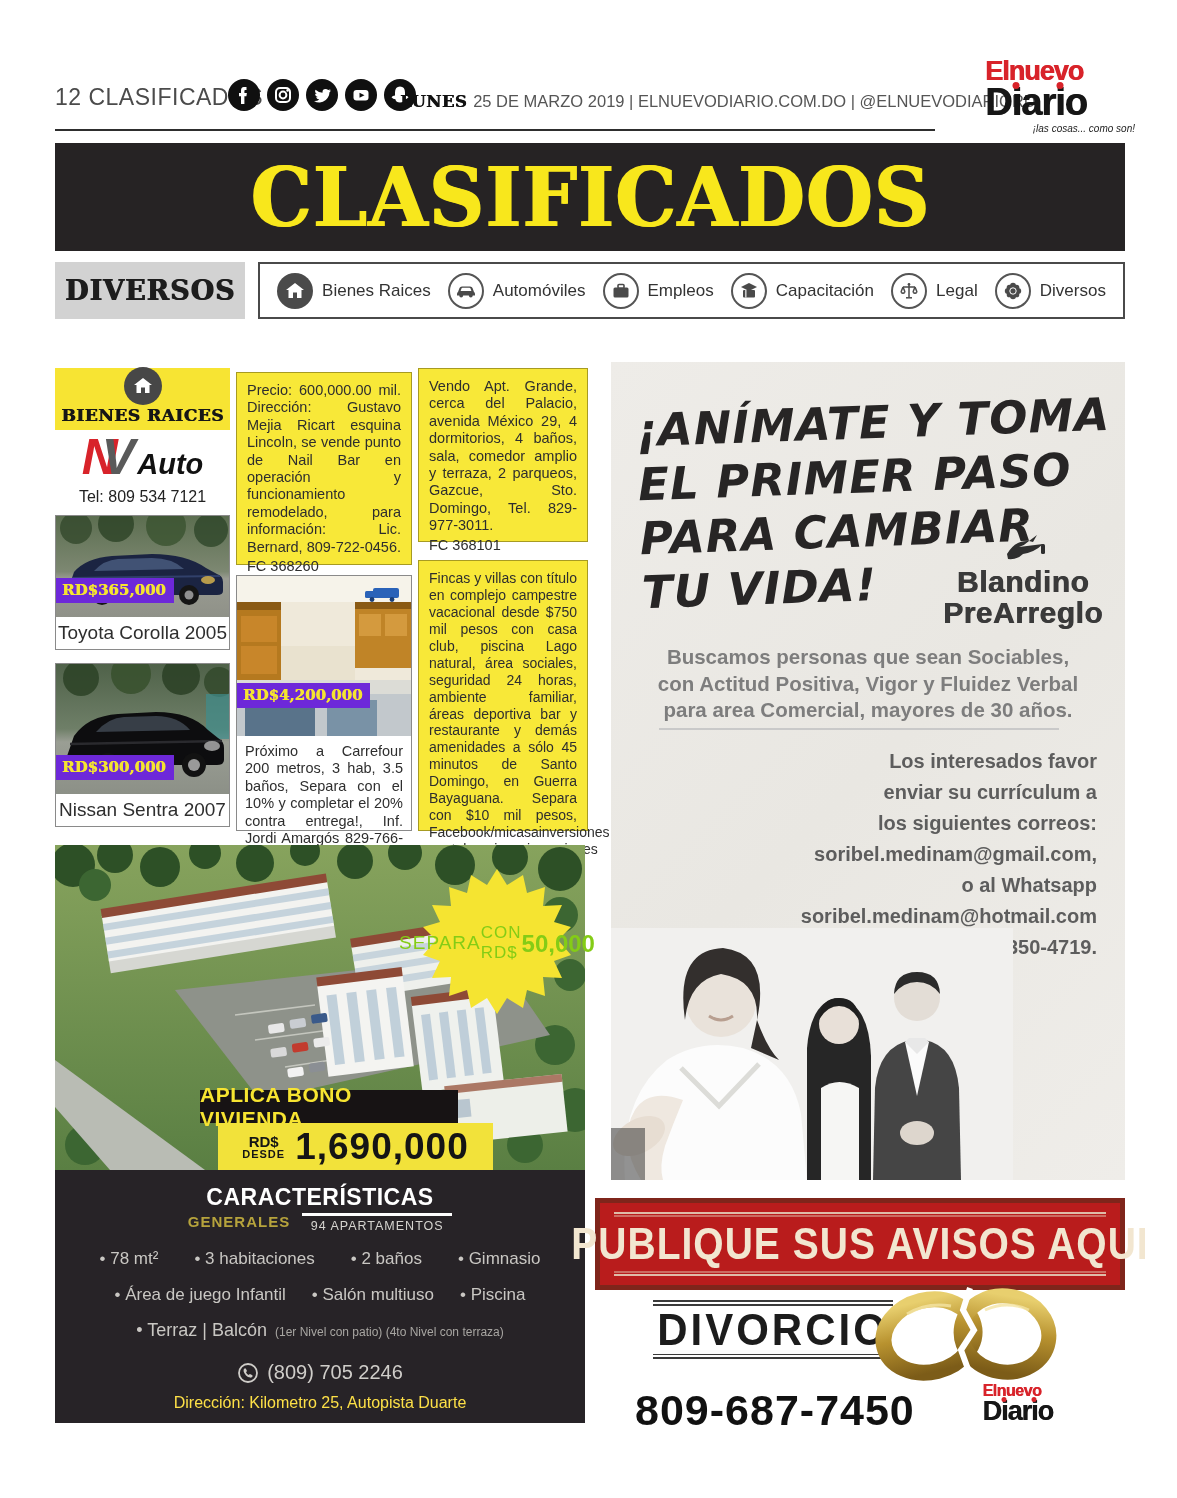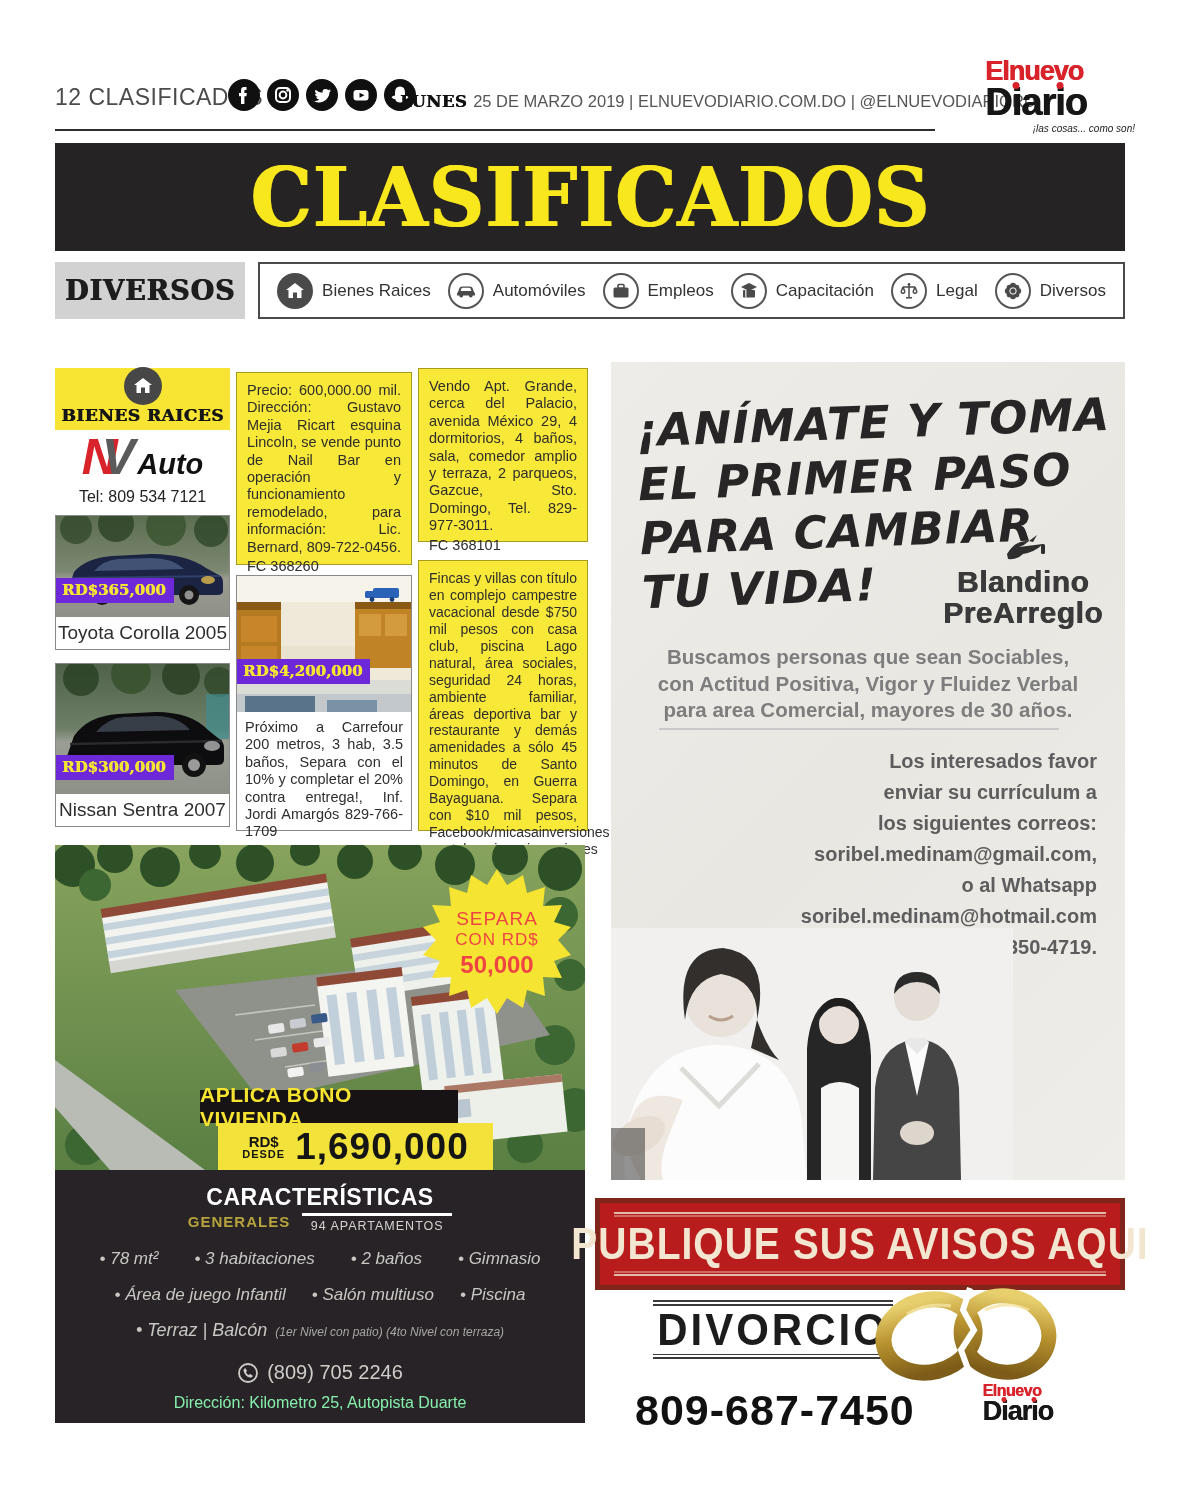--- a/index.html
+++ b/index.html
@@ -65,46 +65,46 @@
   .bl-brand .b1, .bl-brand .b2 { font-size:30px; font-weight:bold; color:#3a3a3a; text-shadow:.7px 0 0 #3a3a3a; letter-spacing:.5px; }
   .bl-body { position:absolute; left:20px; top:282px; width:474px; text-align:center; font-weight:bold; font-size:20.5px; color:#7d7d7d; line-height:1.3; }
   .bl-div { position:absolute; left:48px; top:366px; width:400px; height:2px; background:#c9c9c9; }
   .bl-contact { position:absolute; right:28px; top:384px; text-align:right; font-weight:bold; font-size:20px; color:#5d5d5d; line-height:1.55; }
   .bl-photo { position:absolute; left:0; bottom:0; width:402px; height:252px; }
 
   
   .apt { position:absolute; left:55px; top:845px; width:530px; height:578px; background:#272327; }
   .apt .scene { position:absolute; left:0; top:0; width:530px; height:325px; }
   .star { position:absolute; right:12px; top:22px; width:152px; height:152px; }
-  .star .stxt { position:absolute; left:0; top:0; width:100%; height:100%; display:flex; flex-direction:column; align-items:center; justify-content:center; color:#ef4444; }
+  .star .stxt { position:absolute; left:0; top:0; width:100%; height:100%; display:flex; flex-direction:row; align-items:center; justify-content:center; color:#84cc16; }
   .star .s1 { font-size:19px; letter-spacing:1px; }
   .star .s2 { font-size:17px; letter-spacing:1px; }
   .star .s3 { font-size:24px; font-weight:bold; margin-top:1px; }
   .bono-bar { position:absolute; left:145px; top:245px; width:258px; height:33px; background:#171314; color:#f7e431; font-weight:bold; font-size:21px; display:flex; align-items:center; justify-content:center; letter-spacing:.5px; }
   .price-bar { position:absolute; left:163px; top:278px; width:275px; height:47px; background:#f2e23a; display:flex; align-items:center; justify-content:center; gap:10px; color:#151515; }
   .price-bar .pp { display:flex; flex-direction:column; align-items:center; line-height:1; font-weight:bold; }
   .price-bar .pp .t { font-size:15px; }
   .price-bar .pp .b { font-size:11px; letter-spacing:1px; }
   .price-bar .pv { font-size:37px; font-weight:bold; letter-spacing:1px; }
   .apt-panel { position:absolute; left:0; top:325px; width:530px; height:253px; color:#c9c7c3; }
   .apt-title { text-align:center; margin-top:14px; font-size:23px; font-weight:bold; color:#fff; letter-spacing:.5px; }
   .apt-sub { display:flex; justify-content:center; gap:12px; margin-top:2px; }
   .apt-sub .gen { color:#b6a33c; font-weight:bold; font-size:15px; letter-spacing:1px; }
   .apt-sub .uw { display:flex; flex-direction:column; align-items:center; gap:3px; }
   .apt-sub .uline { width:150px; height:3px; background:#fff; }
   .apt-sub .units { font-size:12.5px; color:#d6d4d0; letter-spacing:1px; }
-  .frow { display:flex; justify-content:center; margin-top:16px; font-size:17px;font-style:italic; }
+  .frow { display:flex; justify-content:center; margin-top:16px; font-size:17px; }
   .frow.r1 { gap:36px; }
   .frow.r2 { gap:26px; }
   .frow .fi::before { content:'• '; }
   .frow.r3 { align-items:baseline; gap:8px; margin-top:15px; }
   .frow.r3 .main { font-size:18px; }
   .frow.r3 .note { font-size:12px; color:#a8a6a2; }
   .apt-phone { display:flex; justify-content:center; align-items:center; gap:8px; margin-top:20px; font-size:20px; color:#cfcdc9; }
-  .apt-addr { text-align:center; margin-top:10px; font-size:16px; color:#86efac; }
+  .apt-addr { text-align:center; margin-top:10px; font-size:16px; color:#fde047; }
 
   
   .publique { position:absolute; left:595px; top:1198px; width:530px; height:92px; background:#b91c1c; border:5px solid #7f251b; display:flex; align-items:center; justify-content:center; }
   .publique::before, .publique::after { content:''; position:absolute; left:14px; right:14px; height:2px; background:#e6d7c1; opacity:.85; }
   .publique::before { top:9px; box-shadow:0 3px 0 rgba(230,215,193,.5); }
   .publique::after { bottom:9px; box-shadow:0 -3px 0 rgba(230,215,193,.5); }
   .publique .pt { font-size:39px; font-weight:bold; color:#f2e6d0; letter-spacing:1px; transform:scaleY(1.12); white-space:nowrap; }
 
   .divorcio { position:absolute; left:595px; top:1292px; width:530px; height:140px; background:#fff; }
   .dv-title { position:absolute; left:58px; top:6px; width:240px; text-align:center; }
@@ -324,21 +324,21 @@
     </div>
     <div class="cap">Nissan Sentra 2007</div>
   </div>
 
   <div class="yad" style="left:236px; top:372px; width:176px; height:193px;">
     <div class="txt">Precio: 600,000.00 mil. Dirección: Gustavo Mejia Ricart esquina Lincoln, se vende punto de Nail Bar en operación y funcionamiento remodelado, para información: Lic. Bernard, 809-722-0456.</div>
     <div class="code">FC 368260</div>
   </div>
 
   <div class="photo-card" style="left:236px; top:575px; width:176px; height:256px;">
-    <div class="photo" style="height:136px;">
+    <div class="photo" style="height:160px;">
       <svg width="174" height="160" viewBox="0 0 174 160" preserveAspectRatio="none">
         <rect width="174" height="160" fill="#efe9da"></rect>
         <rect x="0" y="0" width="174" height="26" fill="#f6f3ea"></rect>
         <rect x="0" y="26" width="44" height="78" fill="#b5791f"></rect>
         <rect x="0" y="26" width="44" height="8" fill="#8a5a14"></rect>
         <rect x="4" y="40" width="36" height="26" fill="#c8862a"></rect>
           <rect x="4" y="70" width="36" height="28" fill="#c8862a"></rect>
         <rect x="118" y="26" width="56" height="66" fill="#c08427"></rect>
         <rect x="118" y="26" width="56" height="7" fill="#8a5a14"></rect>
         <rect x="122" y="38" width="22" height="22" fill="#d49a3e"></rect>

